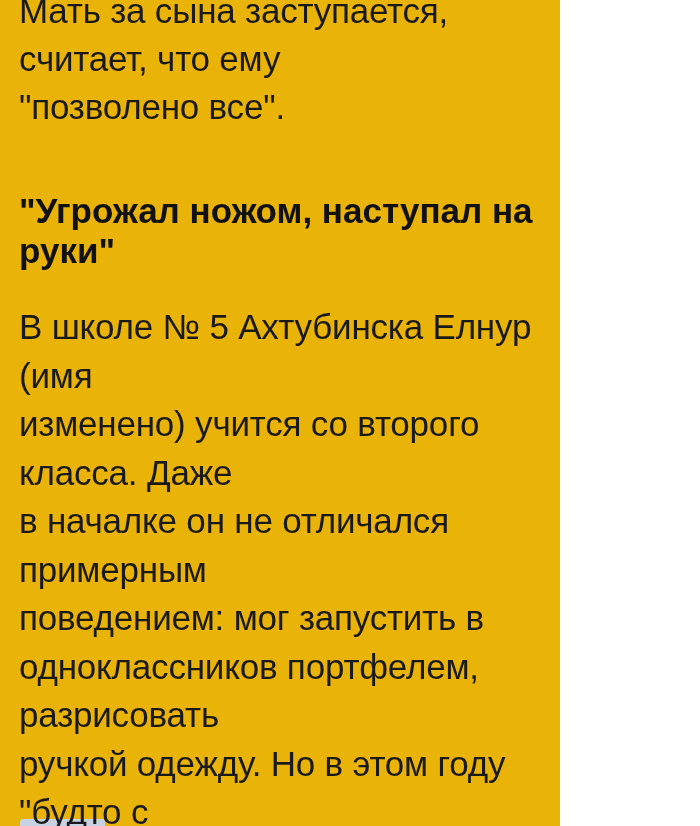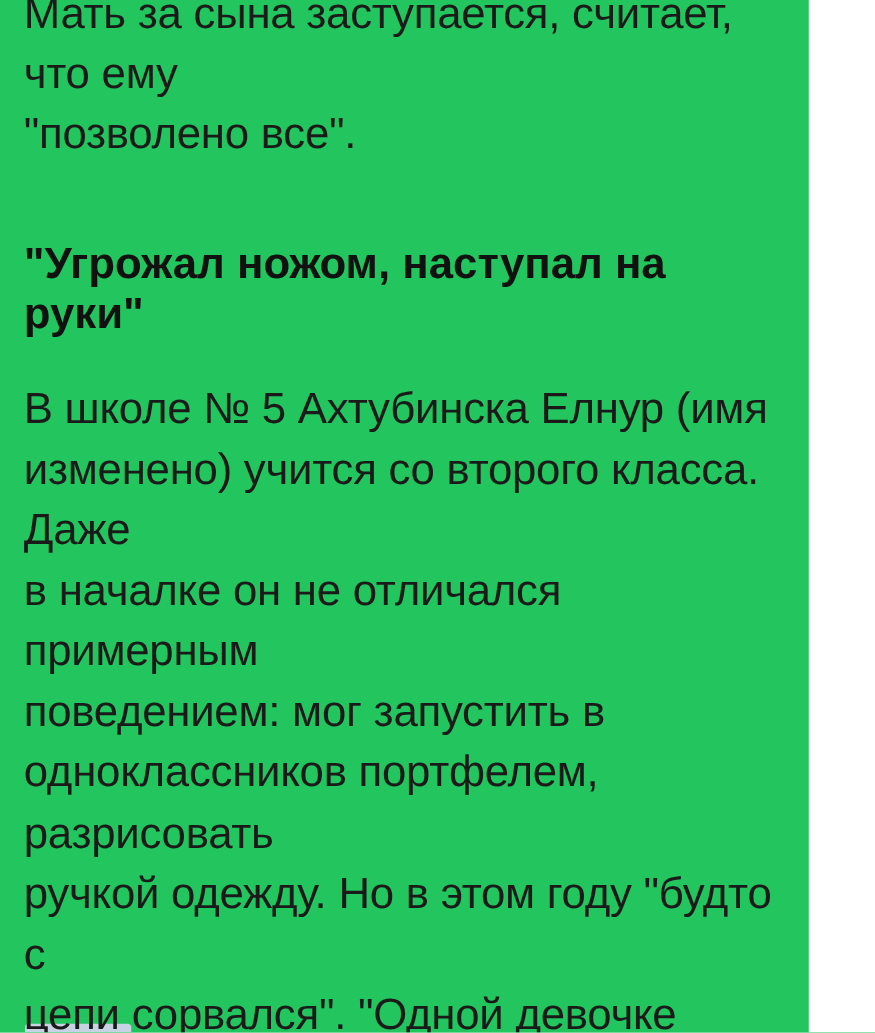--- a/index.html
+++ b/index.html
@@ -8,24 +8,24 @@
   }
   body {
     width: 700px;
     height: 826px;
     overflow: hidden;
     background: #ffffff;
     font-family: "Liberation Sans", "DejaVu Sans", sans-serif;
   }
   .page {
     position: relative;
-    width: 647px;
+    width: 560px;
     height: 826px;
     overflow: hidden;
-    background: #22c55e;
+    background: #eab308;
   }
   .content {
     position: relative;
     z-index: 1;
     padding: 0 14px 0 19px;
   }
   .intro {
     margin: -13px 0 0 0;
     font-size: 35px;
     line-height: 48px;

